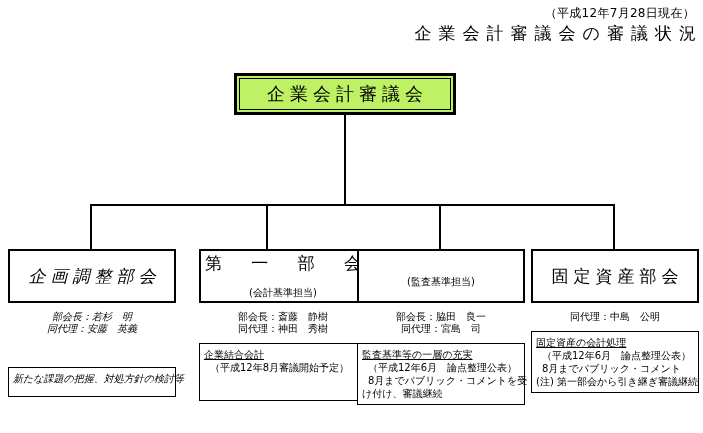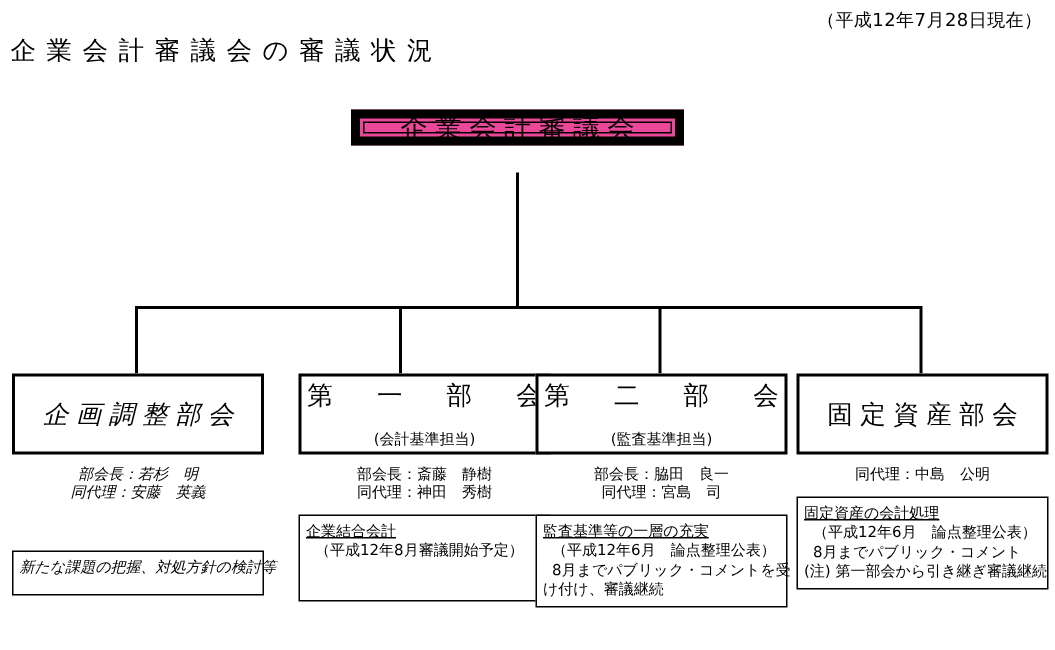--- a/index.html
+++ b/index.html
@@ -27,37 +27,37 @@
     right: 8px;
     font-size: 12px;
     letter-spacing: 0.3px;
     white-space: nowrap;
   }
   .page-title {
     position: absolute;
     top: 22px;
     left: 0;
     width: 703px;
-    text-align: left;
+    text-align: right;
     font-size: 17px;
     letter-spacing: 7px;
     text-indent: 7px;
     white-space: nowrap;
   }
 
   
   .root-box {
     position: absolute;
     left: 234px;
     top: 73px;
     width: 222px;
-    height: 24px;
-    border: 6px solid #000000;
-    box-sizing: border-box;
-    background: #ec4899;
+    height: 42px;
+    border: 3px solid #000000;
+    box-sizing: border-box;
+    background: #bef264;
   }
   .root-box .inner {
     position: absolute;
     left: 2px;
     top: 2px;
     right: 2px;
     bottom: 2px;
     border: 1px solid #000;
     box-sizing: border-box;
     display: flex;
@@ -209,21 +209,20 @@
       </span>
     </div>
     <div class="task-box">
       <span class="task-line underline">企業結合会計</span>
       <span class="task-line indent-sm">（平成12年8月審議開始予定）</span>
     </div>
   </div>
 
   <div class="dept-col c2">
     <div class="dept-box">
-      <span class="dept-name spaced">第 二 部 会</span>
       <span class="dept-sub">(監査基準担当)</span>
     </div>
     <div class="members">
       <span class="mrow">
         <span class="role">部会長</span><span class="sep">：</span><span class="person">脇田　良一</span>
       </span>
       <span class="mrow">
         <span class="role">同代理</span><span class="sep">：</span><span class="person">宮島　司</span>
       </span>
     </div>

